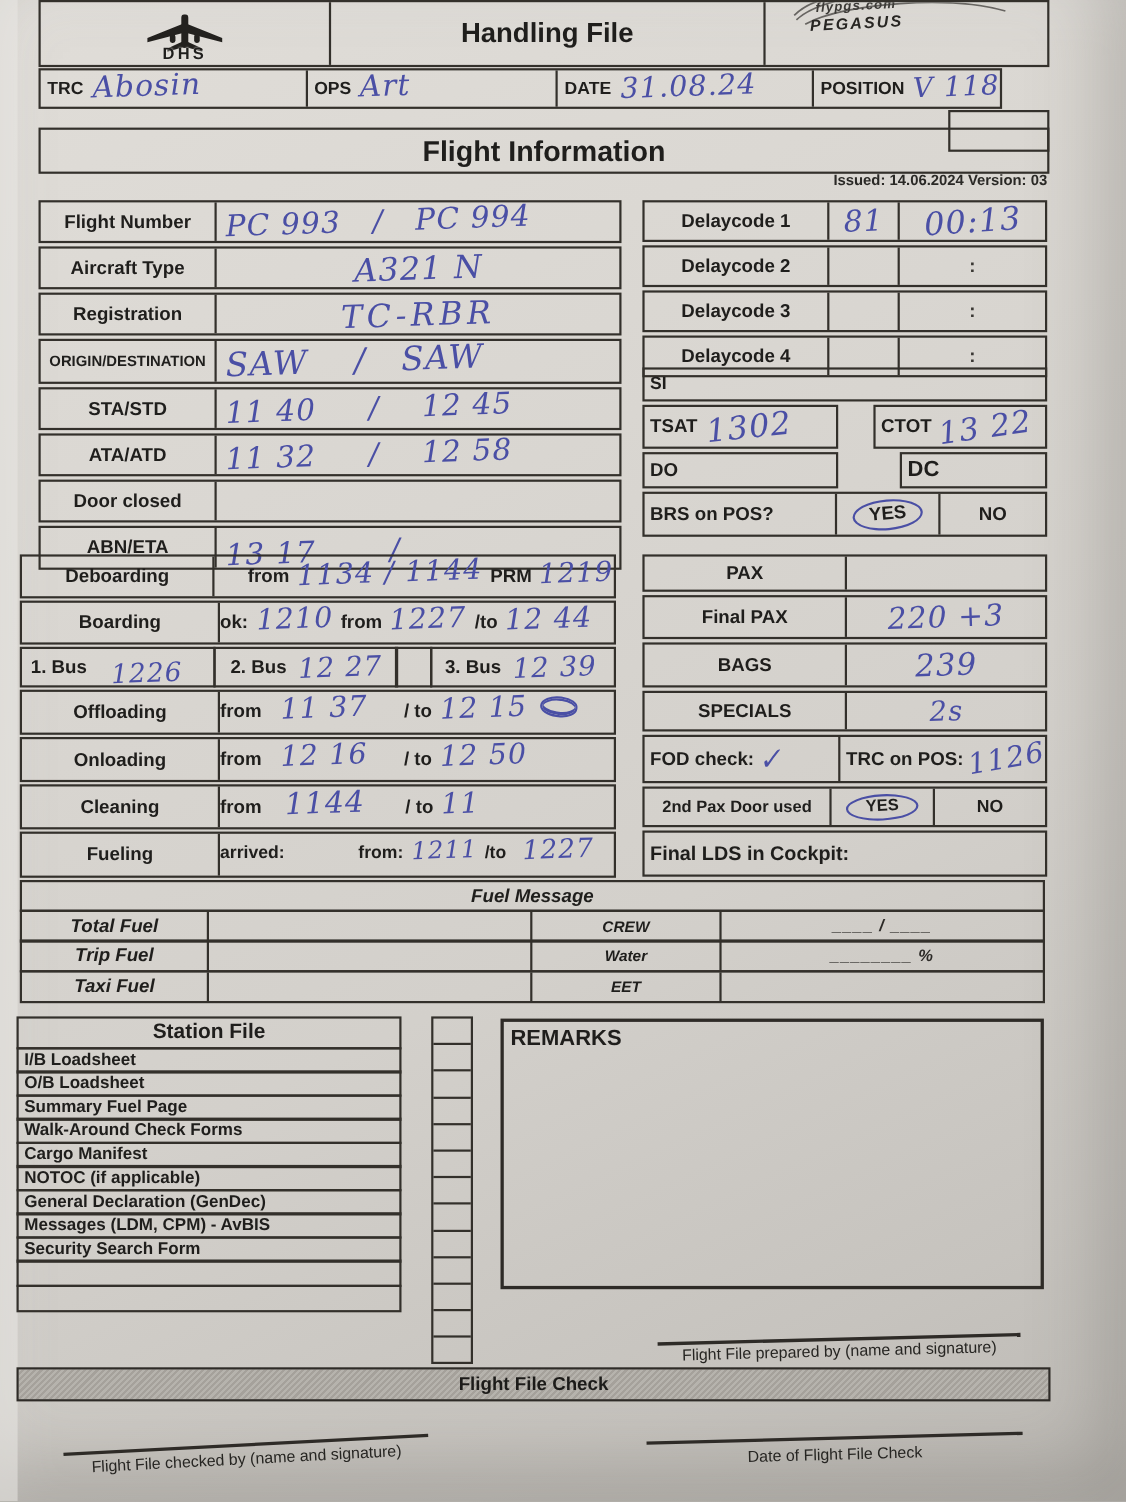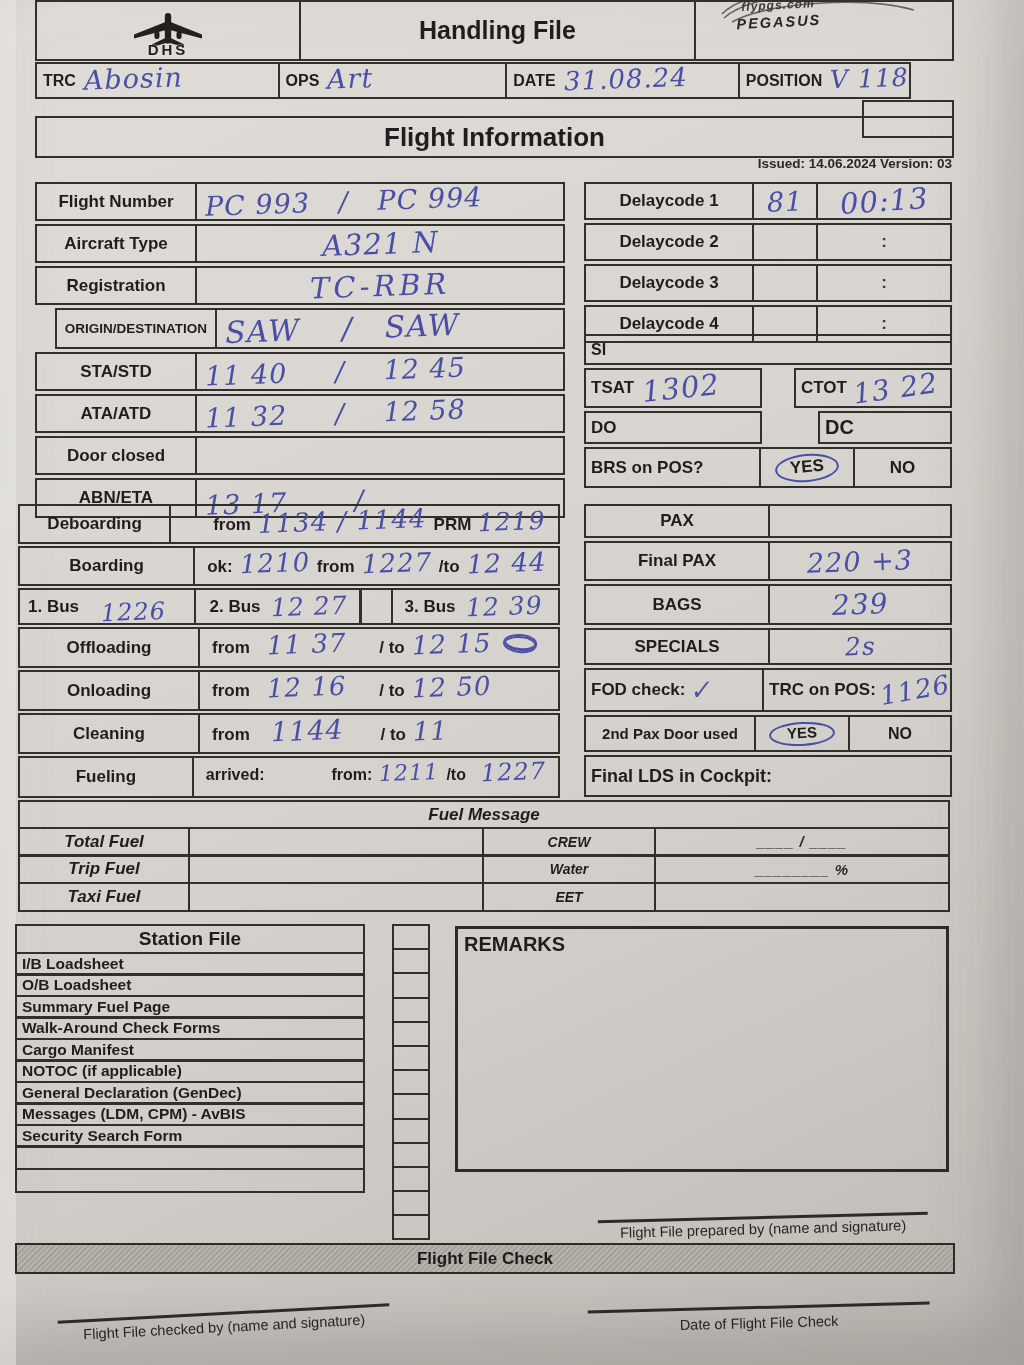--- a/index.html
+++ b/index.html
@@ -34,21 +34,21 @@
   .irow{left:35px;top:62px;width:872px;height:33px;display:flex;}
   .irow .cell{display:flex;align-items:center;border-right:2.5px solid #33302b;padding-left:6px;gap:8px;overflow:visible;}
   .irow .cell:last-child{border-right:none;}
   .flttl{left:35px;top:116px;width:915px;height:38px;display:flex;align-items:center;justify-content:center;font-size:26px;font-weight:bold;}
   .issued{left:558px;top:156px;width:394px;text-align:right;font-size:13.5px;font-weight:bold;color:#2a2926;}
   
   .tbl{display:flex;flex-direction:column;gap:3px;}
   .trow{display:flex;align-items:stretch;border:2.5px solid #33302b;}
   .tlabel{display:flex;align-items:center;justify-content:center;border-right:2.5px solid #33302b;font-weight:bold;font-size:17px;text-align:center;}
   .tval{flex:1;display:flex;align-items:center;padding:0 8px;overflow:visible;}
-  .mix{display:flex;align-items:baseline;gap:7px;padding:0 12px;flex:1;}
+  .mix{display:flex;align-items:baseline;gap:7px;padding:0 0;flex:1;}
   .plbl{font-weight:bold;font-size:17px;white-space:nowrap;}
   .chk{display:flex;flex-direction:column;border:2.5px solid #33302b;width:34px;}
   .chk div{height:22.2px;border-bottom:2.5px solid #33302b;}
   .chk div:last-child{border-bottom:none;}
   .sf-item{border:2.5px solid #33302b;margin-top:-2.5px;font-weight:bold;font-size:15.5px;padding:1px 0 1px 5px;}
   .fuelrow{display:flex;border:2.5px solid #33302b;margin-top:-2.5px;height:26px;align-items:stretch;}
   .fuelrow>div{display:flex;align-items:center;justify-content:center;}
   .checkbar{left:15px;top:1243px;width:936px;height:27px;display:flex;align-items:center;justify-content:center;
     font-weight:bold;font-size:17px;color:#1c1b19;border:2.5px solid #2e2b27;
     background:repeating-linear-gradient(135deg,#b6b3ad 0 2px,#a5a19b 2px 4px);}
@@ -123,21 +123,21 @@
       <div class="tval" style="justify-content:center;">
           <span class="hw rot" style="font-size:29px;">A321 N</span>
         </div>
     </div>
     <div class="trow" style="height:35px;">
       <div class="tlabel" style="width:158px;">Registration</div>
       <div class="tval" style="justify-content:center;">
           <span class="hw rot" style="font-size:29px;letter-spacing:4px;">TC-RBR</span>
         </div>
     </div>
-    <div class="trow" style="height:37px;margin-left:20px;">
+    <div class="trow" style="height:37px;">
       <div class="tlabel" style="width:158px;font-size:13.5px;">ORIGIN/DESTINATION</div>
       <div class="tval">
           <span class="hw rot" style="font-size:30px;">SAW    /   SAW</span>
         </div>
     </div>
     <div class="trow" style="height:35px;">
       <div class="tlabel" style="width:158px;">STA/STD</div>
       <div class="tval">
           <span class="hw rot" style="font-size:27px;">11 40     /    12 45</span>
         </div>

